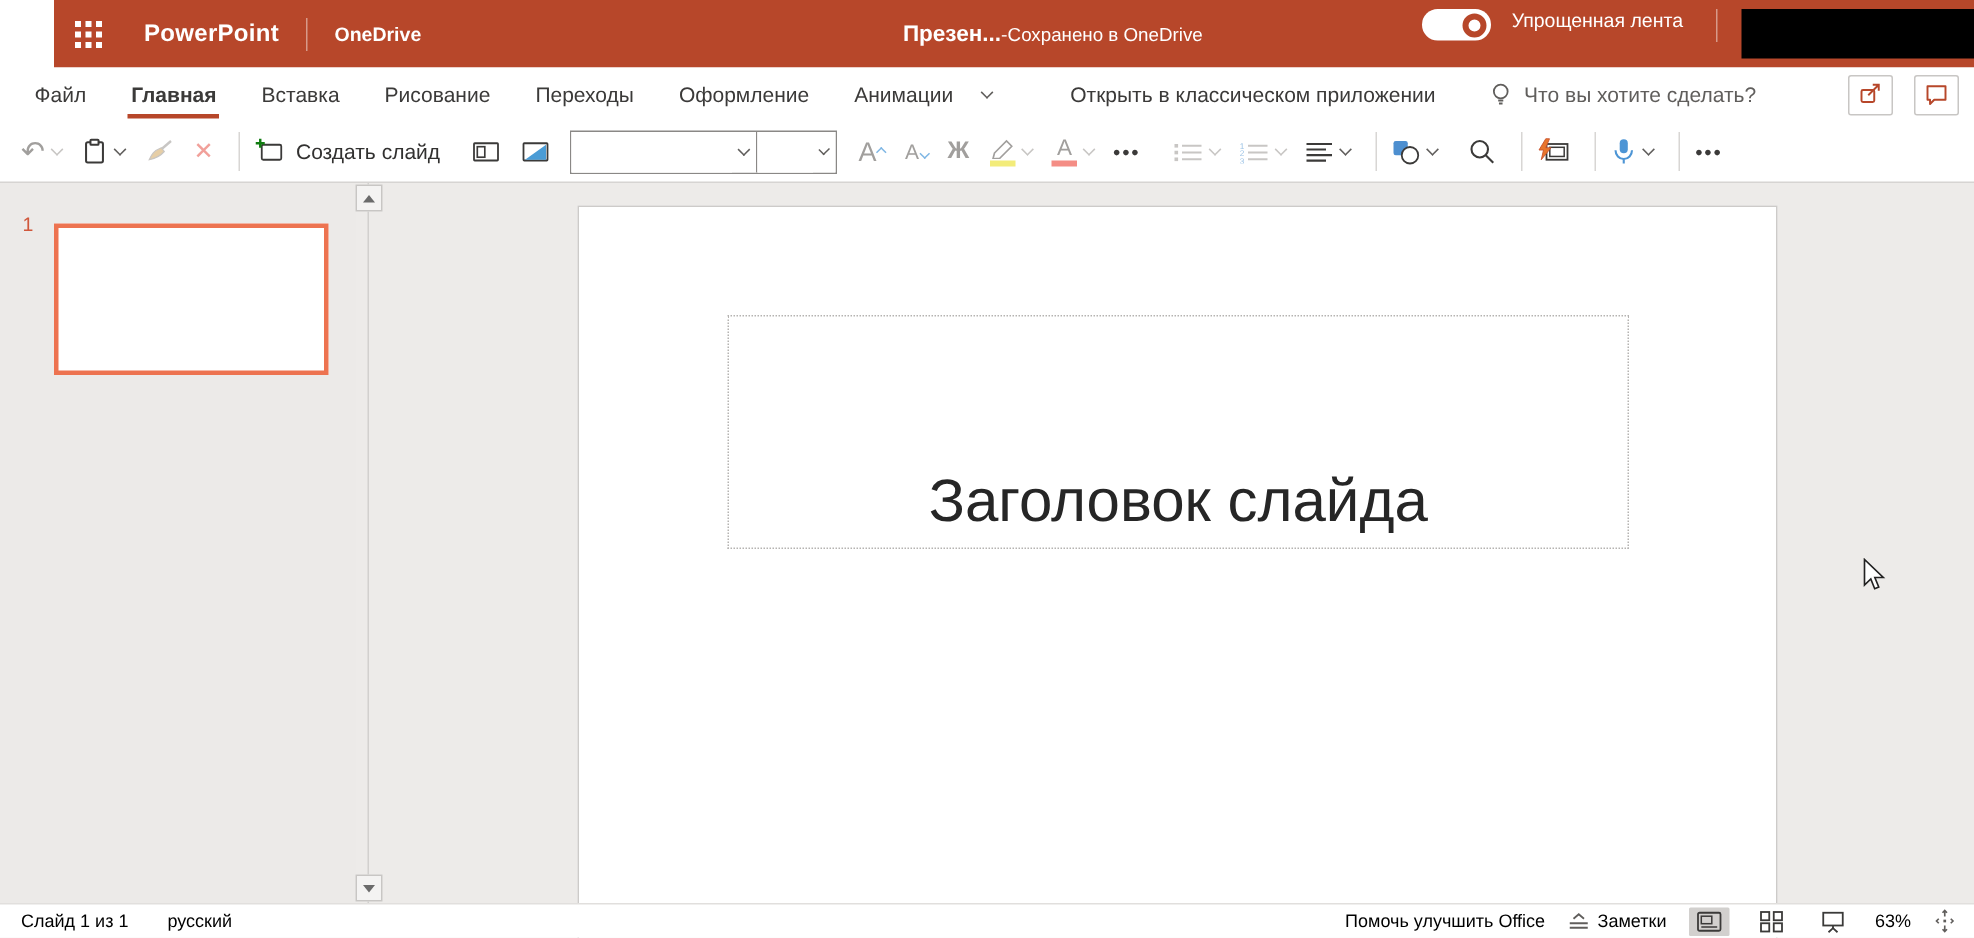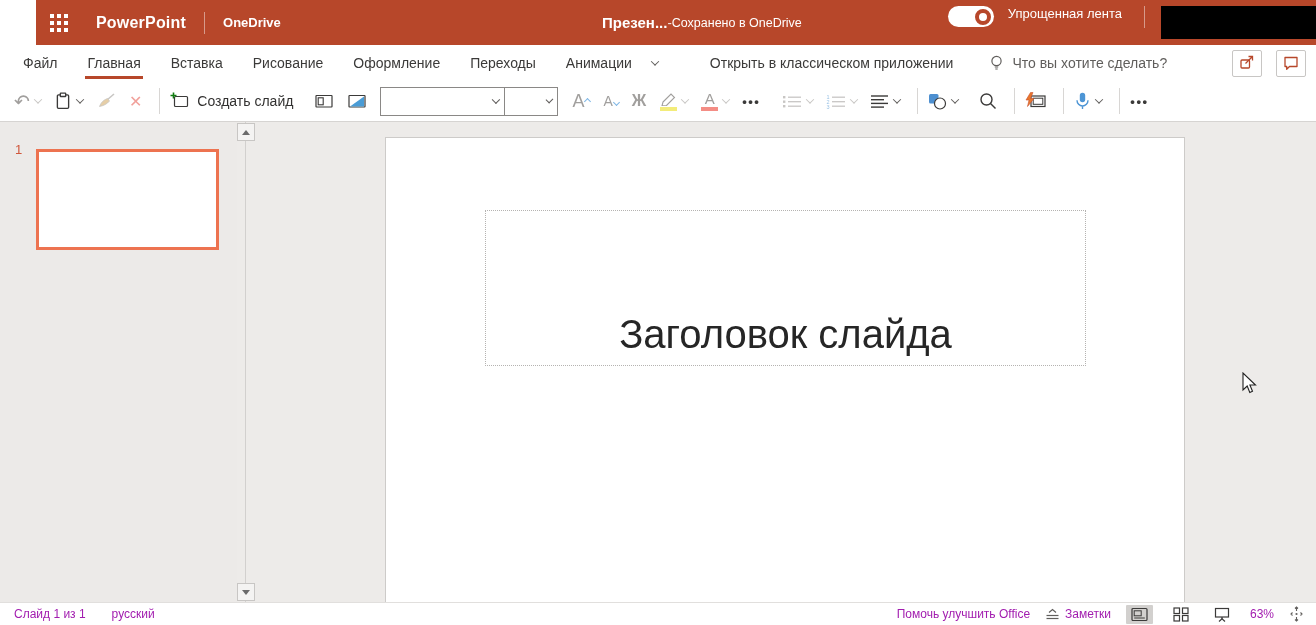--- a/index.html
+++ b/index.html
@@ -20,21 +20,21 @@
   .tb-right { display:flex; align-items:flex-start; gap:14px; padding-right:8px; }
   .toggle { width:46px; height:21px; background:#fff; border-radius:11px; position:relative; cursor:pointer; }
   .toggle .knob { position:absolute; right:3px; top:2.5px; width:16px; height:16px; border-radius:50%; background:#fff; border:4.5px solid #B7472A; }
   .toggle-label { font-size:13px; }
   .redacted { width:183px; height:33px; background:#000; }
 
   
   #tabrow { position:absolute; top:45px; left:0; width:100%; height:36px; background:#fff; display:flex; align-items:center; }
   .tabs { display:flex; align-items:stretch; height:100%; padding-left:8px; }
   .tab { position:relative; display:flex; align-items:center; padding:0 15px; font-size:14px; color:#3B3A39; cursor:pointer; }
-  .tab.active { font-weight:400; }
+  .tab.active { font-weight:700; }
   .tab.active::after { content:""; position:absolute; left:13px; right:13px; bottom:2px; height:3px; background:#B7472A; }
   .tab-chev { color:#605E5C; margin:0 10px 0 4px; align-self:center; }
   .open-desktop { font-size:14px; color:#3B3A39; margin-left:42px; cursor:pointer; }
   .tellme { display:flex; align-items:center; gap:8px; margin-left:36px; color:#605E5C; font-size:14px; cursor:pointer; }
   .tabrow-right { margin-left:auto; display:flex; align-items:center; gap:14px; padding-right:10px; }
   .icon-btn { width:30px; height:27px; border:1px solid #C8C6C4; border-radius:2px; background:#fff; display:flex; align-items:center; justify-content:center; cursor:pointer; }
 
   
   #toolbar { position:absolute; top:81px; left:0; width:100%; height:41px; background:#fff; border-bottom:1px solid #D6D4D2; display:flex; align-items:center; padding:0 14px; }
   .tool { display:flex; align-items:center; cursor:pointer; color:#3B3A39; margin-right:13px; }
@@ -73,21 +73,21 @@
   .tri-down { width:0; height:0; border-left:4px solid transparent; border-right:4px solid transparent; border-top:5px solid #6b6b6b; }
 
   #slide { position:absolute; left:385px; top:15px; width:800px; height:510px; background:#fff; border:1px solid #CDCBC9; }
   .ph { position:absolute; left:99px; width:601px; border:1px dotted #B5B3B1; display:flex; justify-content:center; }
   .ph-title { top:72px; height:156px; align-items:flex-end; }
   .ph-title .ph-text { font-size:40px; font-weight:300; color:#262626; padding-bottom:8px; }
   .ph-subtitle { top:231px; height:113px; align-items:flex-start; }
   .ph-subtitle .ph-text { font-size:17px; color:#262626; padding-top:8px; }
 
   
-  #statusbar { position:absolute; bottom:0; left:0; width:100%; height:23px; background:#fff; border-top:1px solid #E1DFDD; display:flex; align-items:center; font-size:12px; color:#a21caf; }
+  #statusbar { position:absolute; bottom:0; left:0; width:100%; height:23px; background:#fff; border-top:1px solid #E1DFDD; display:flex; align-items:center; font-size:12px; color:#000000; }
   .sb-left { display:flex; gap:26px; padding-left:14px; }
   .sb-right { margin-left:auto; display:flex; align-items:center; gap:15px; padding-right:12px; }
   .sb-item { cursor:pointer; display:flex; align-items:center; gap:5px; }
   .view-btn { padding:2px 5px; display:flex; align-items:center; cursor:pointer; border-radius:1px; }
   .view-btn.active { background:#D2D0CE; }
 
   
   #cursor { position:absolute; left:1241px; top:372px; pointer-events:none; }
 </style>
 </head>
@@ -130,22 +130,22 @@
       <span class="redacted"></span>
     </div>
   </div>
 
   <div id="tabrow">
     <div class="tabs">
       <span class="tab">Файл</span>
       <span class="tab active">Главная</span>
       <span class="tab">Вставка</span>
       <span class="tab">Рисование</span>
+      <span class="tab">Переходы</span>
       <span class="tab">Оформление</span>
-      <span class="tab">Переходы</span>
       <span class="tab">Анимации</span>
       <span class="chev tab-chev"></span>
     </div>
     <span class="open-desktop">Открыть в классическом приложении</span>
     <span class="tellme">
       <svg width="15" height="17" viewBox="0 0 15 17">
           <circle cx="7.5" cy="6" r="4.6" fill="none" stroke="#605E5C" stroke-width="1.2"></circle>
           <path d="M5.8 12 h3.4 M6.3 14 h2.4" stroke="#605E5C" stroke-width="1.2" fill="none"></path>
         </svg>
       <span>Что вы хотите сделать?</span>

